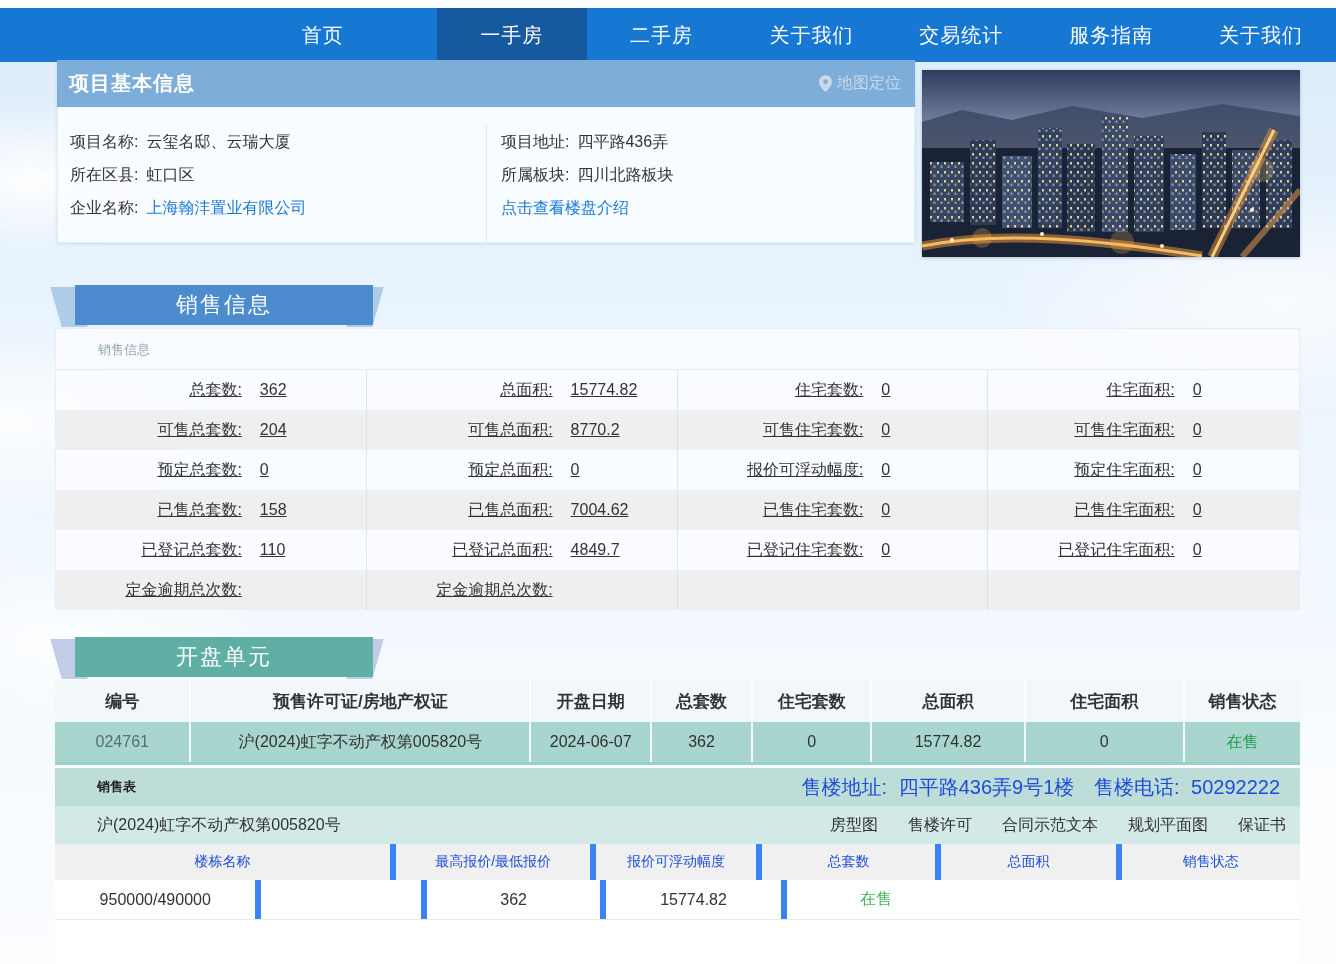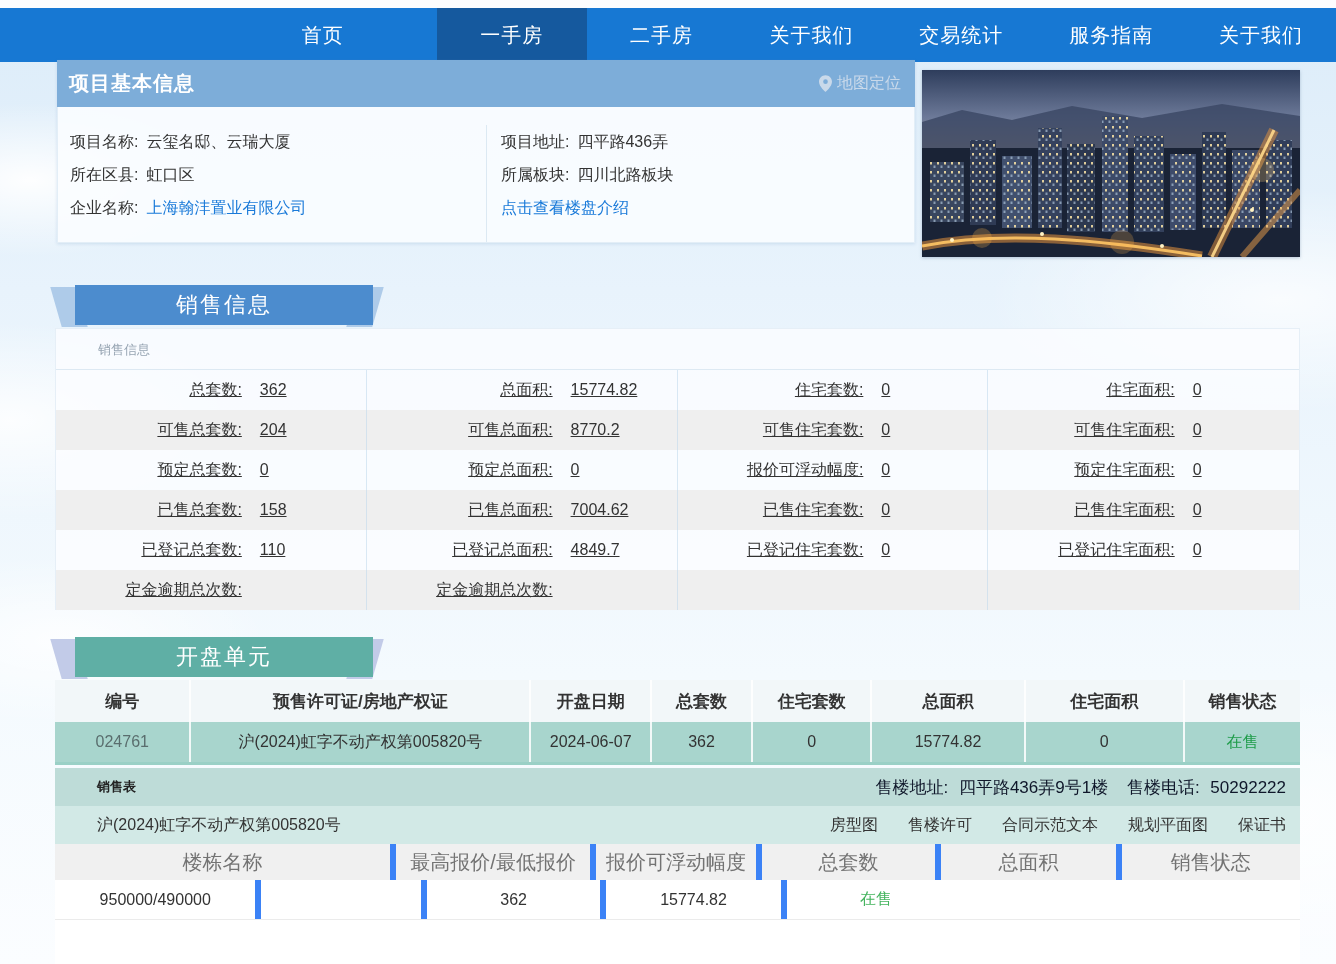--- a/index.html
+++ b/index.html
@@ -91,34 +91,34 @@
   .ou-head .ou-cell { font-weight:bold; font-size:17px; }
   .c0{width:10.8%}.c1{width:27.3%}.c2{width:9.7%}.c3{width:8.1%}
   .c4{width:9.6%}.c5{width:12.3%}.c6{width:12.8%}.c7{width:9.4%}
   .ou-id { color:#5a6e6e; }
   .green-dark { color:#1f9d4a; }
 
   
   .salesblock { position:absolute; left:55px; top:768px; width:1245px; height:196px; background:#fff; }
   .st-band1 { height:38px; background:#bedcd8; display:flex; align-items:center; }
   .st-title { font-size:13px; font-weight:bold; color:#222; padding-left:42px; flex:1; }
-  .st-contact { font-size:17px; color:#0f172a; padding-right:14px; }
+  .st-contact { font-size:20px; color:#1d4ed8; padding-right:20px; }
   .st-contact .lbl { margin-left:14px; }
   .st-contact .lbl:first-child { margin-left:0; }
   .st-contact .val { margin-left:6px; }
   .st-band2 { height:38px; background:#d2e9e6; display:flex; align-items:center; }
   .st-permit { font-size:16px; color:#333; padding-left:42px; flex:1; }
   .st-links { display:flex; gap:30px; padding-right:14px; }
   .st-links a { font-size:16px; color:#333; text-decoration:none; cursor:pointer; }
   .bt-row { display:flex; }
   .bt-head { height:36px; background:#f0f0f0; }
   .bt-data { height:40px; background:#fff; border-bottom:1px solid #ebebeb; }
   .bt-cell { display:flex; align-items:center; justify-content:center; font-size:16px; color:#333; border-left:6px solid #3b82f6; }
   .bt-cell:first-child { border-left:none; }
-  .bt-head .bt-cell { font-size:20px; color:#737373; }
+  .bt-head .bt-cell { font-size:14px; color:#1d4ed8; }
   .b0{width:26.9%}.b1{width:16.1%}.b2{width:13.3%}.b3{width:14.4%}.b4{width:14.5%}.b5{width:14.8%}
   .green-light { color:#44b45e; }
 </style>
 </head>
 <body>
 
 <div class="page">
 
   <div class="topstrip"></div>
 

